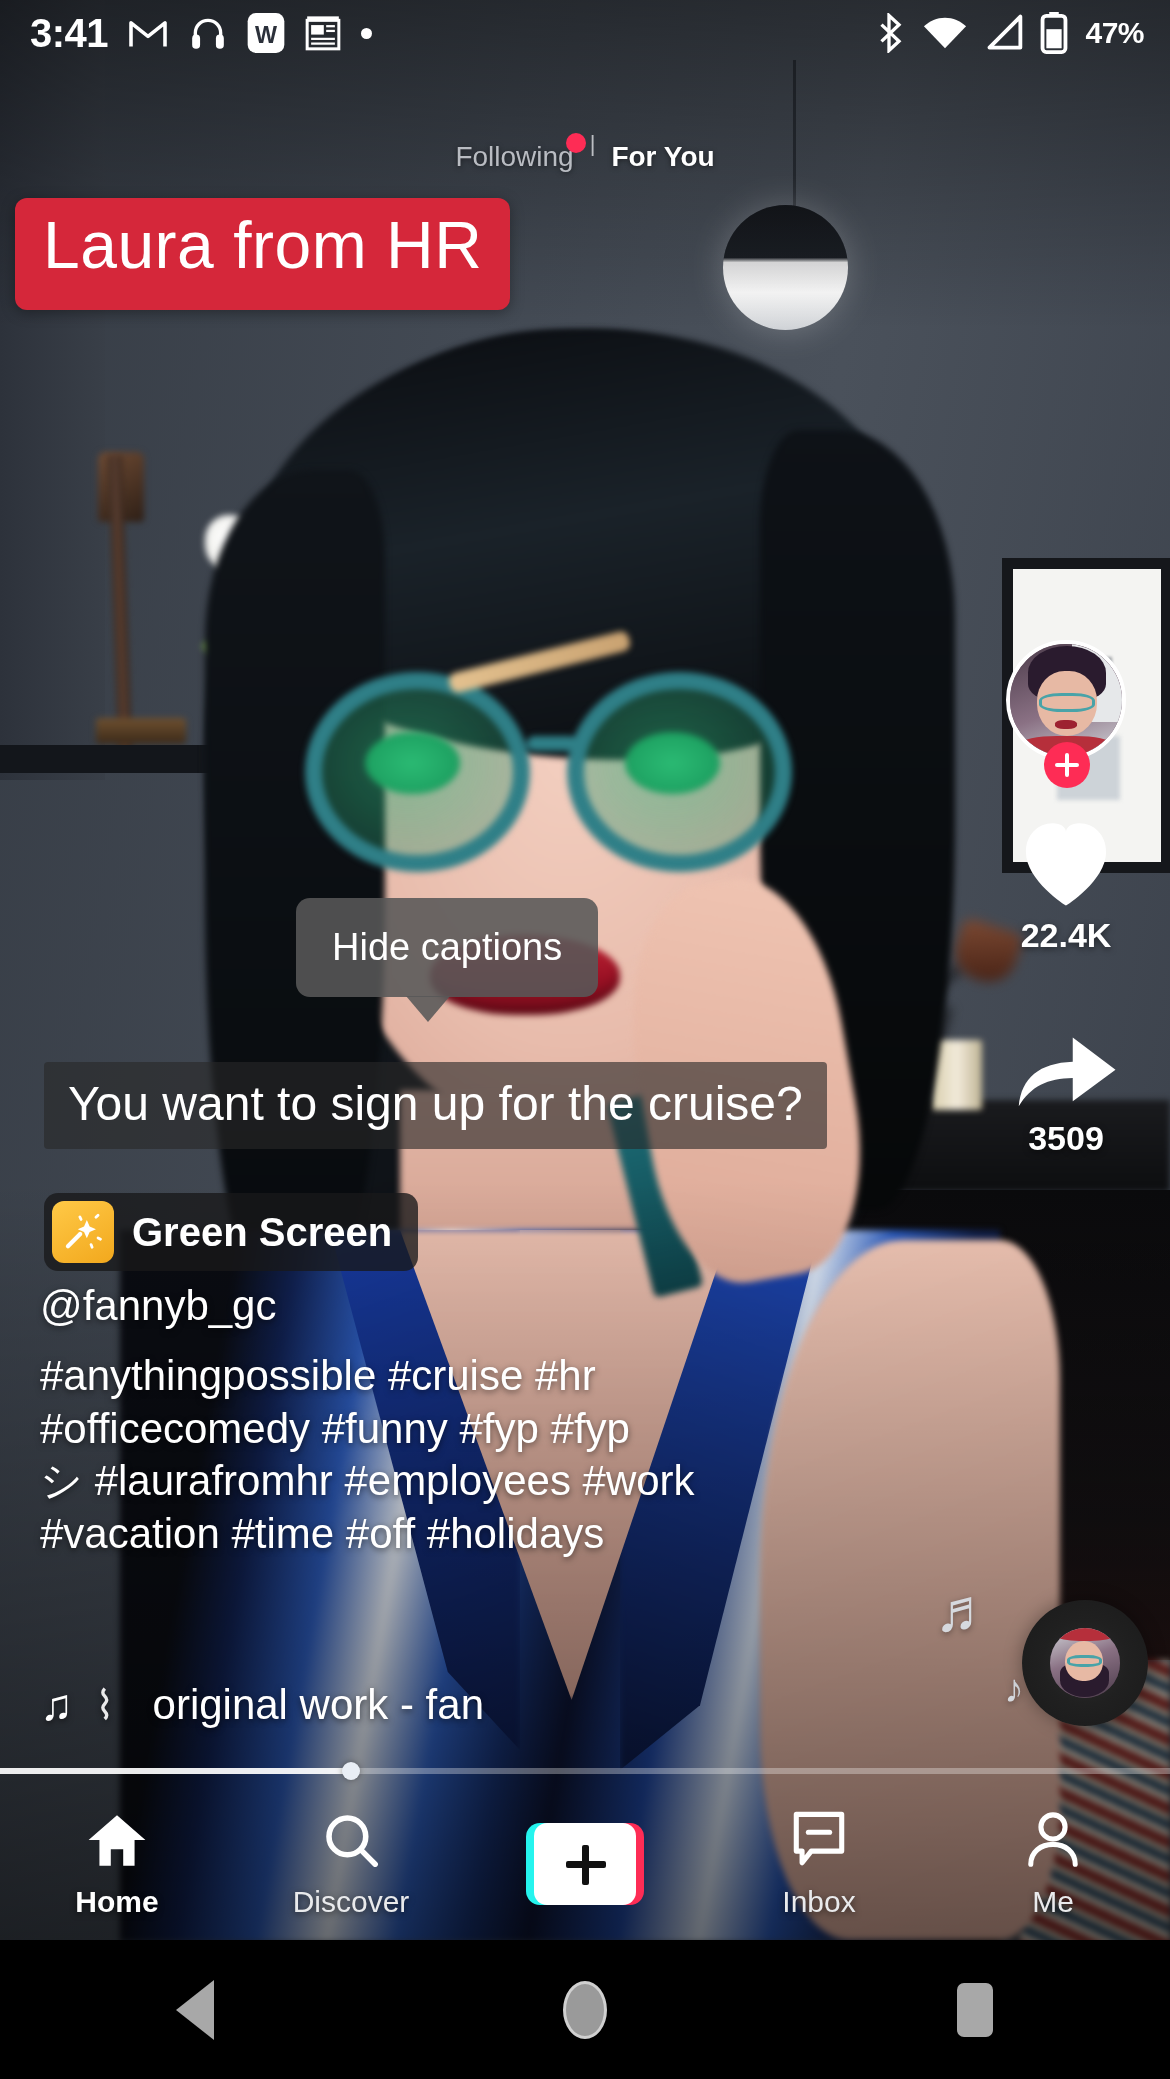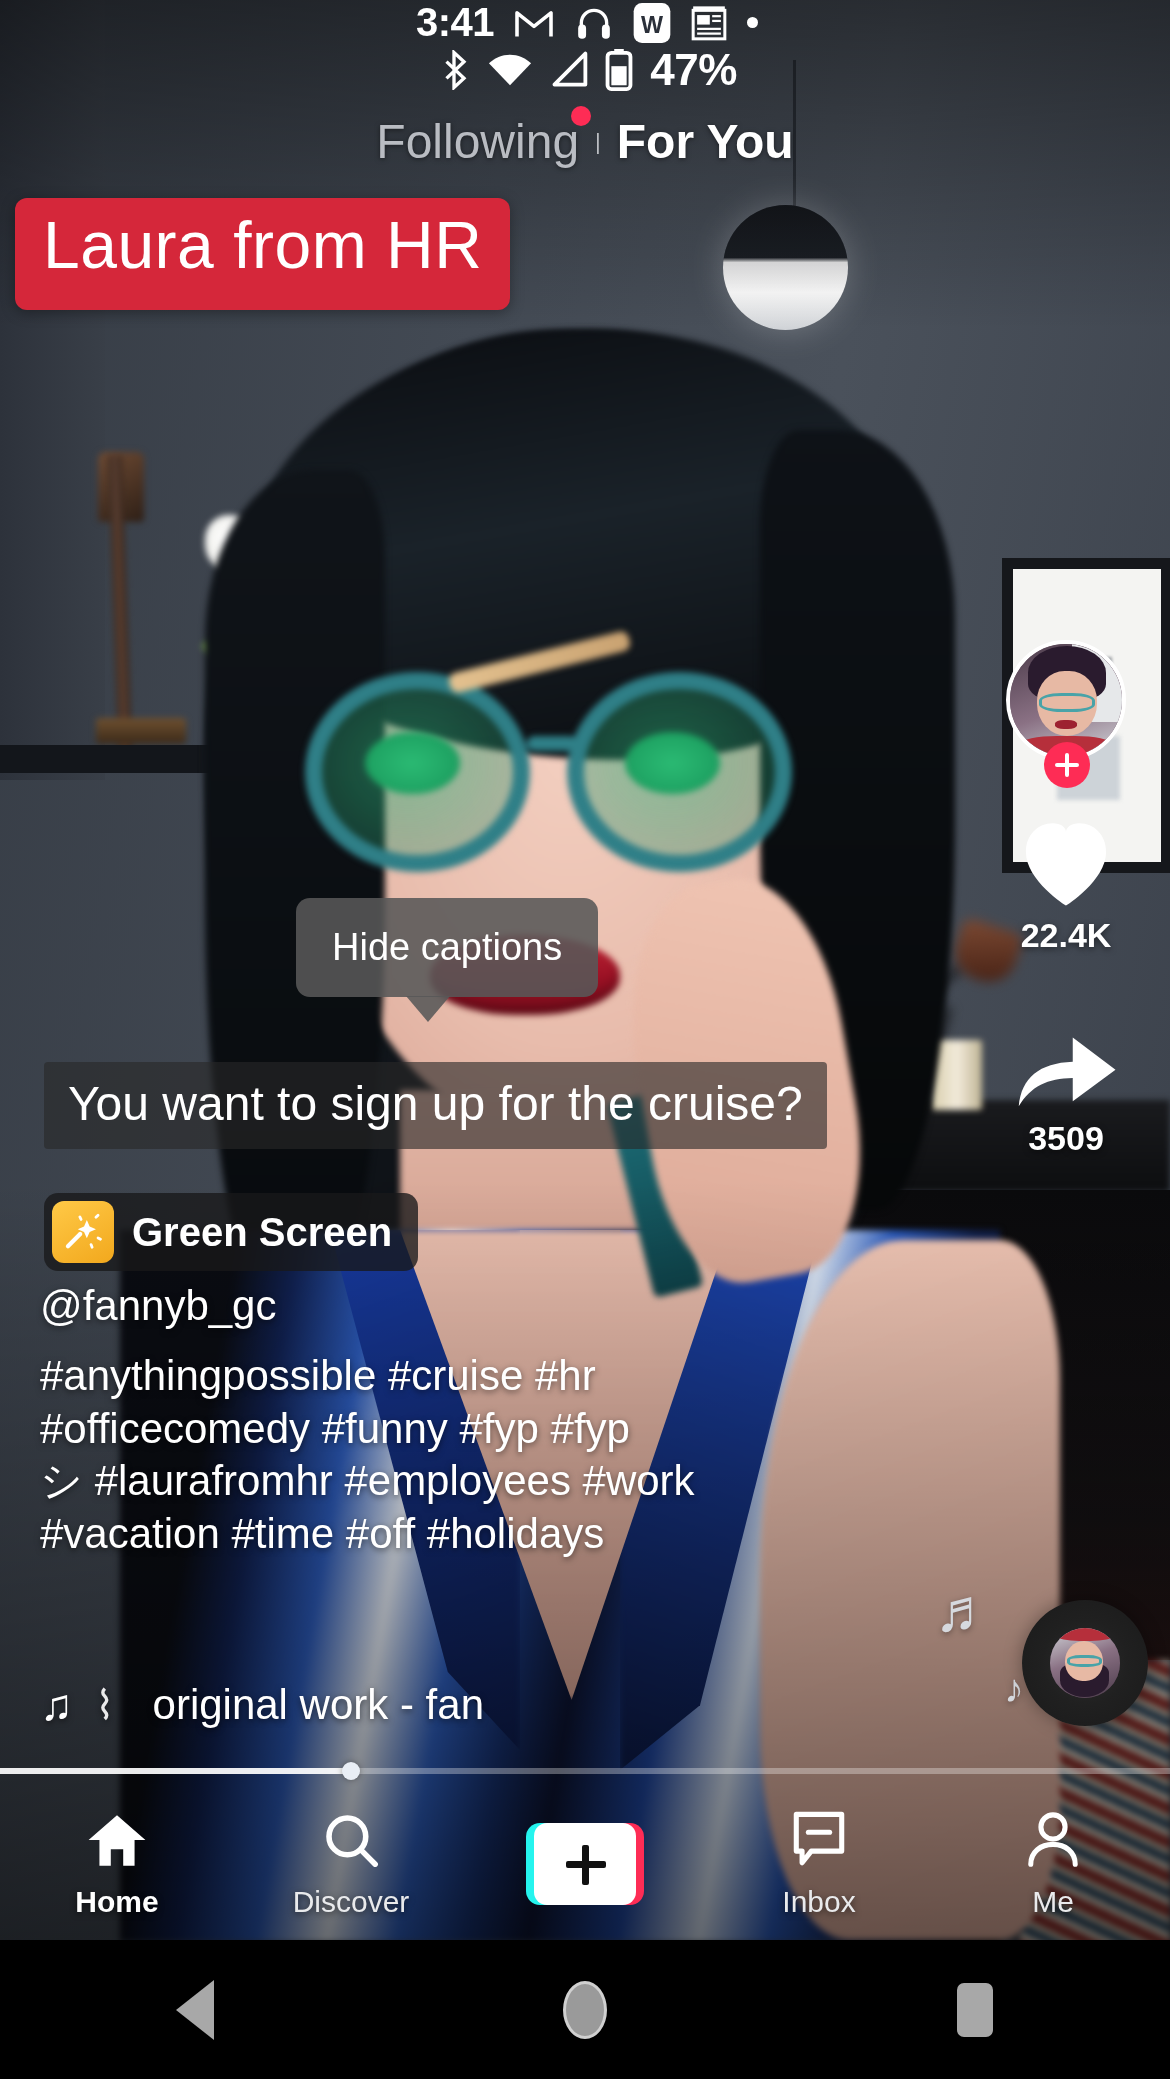--- a/index.html
+++ b/index.html
@@ -266,40 +266,41 @@
   }
   .scrim-bottom {
     position:absolute; left:0; bottom:0; width:100%; height:760px;
     background: linear-gradient(0deg, rgba(0,0,0,0.55), rgba(0,0,0,0));
     pointer-events:none;
   }
 
   
   #status-bar {
     position:absolute; left:0; top:0; width:1170px; height:66px;
-    display:flex; align-items:center; 
+    display:flex; align-items:center; justify-content:space-between;
     padding: 0 26px 0 30px;
-    color:#fff; z-index:40;flex-direction:column;
+    color:#fff; z-index:40;
   }
   .sb-left { display:flex; align-items:center; gap:19px; }
   .sb-right { display:flex; align-items:center; gap:16px; }
   .sb-time { font-size:40px; font-weight:700; letter-spacing:-0.5px; }
-  .sb-batt-text { font-size:44px; font-weight:700; letter-spacing:-0.5px; margin-left:1px;}
+  .sb-batt-text { font-size:30px; font-weight:700; letter-spacing:-0.5px; margin-left:1px;}
   .sb-icon { display:block; }
   .dot-small { width:11px; height:11px; border-radius:50%; background:#fff; display:block; }
 
   
   #top-tabs {
     position:absolute; left:0; top:110px; width:1170px;
     display:flex; align-items:center; justify-content:center; gap:0;
     z-index:35;
   }
   .tab {
-    font-size:48px; position:relative; padding: 4px 10px;
+    font-size:28px; position:relative; padding: 4px 10px;
     text-shadow: 0 1px 5px rgba(0,0,0,0.5);
+    margin-top: 27px;
   }
   .tab.inactive { color:#b9bcc2; font-weight:400; }
   .tab.active { color:#fff; font-weight:700; }
   .tab-badge {
     position:absolute; right:-2px; top:-4px;
     width:20px; height:20px; border-radius:50%;
     background:#fe2c55;
   }
   .tab-sep { color:#d4d6da; font-size:22px; margin:0 6px; opacity:0.85; }
 

